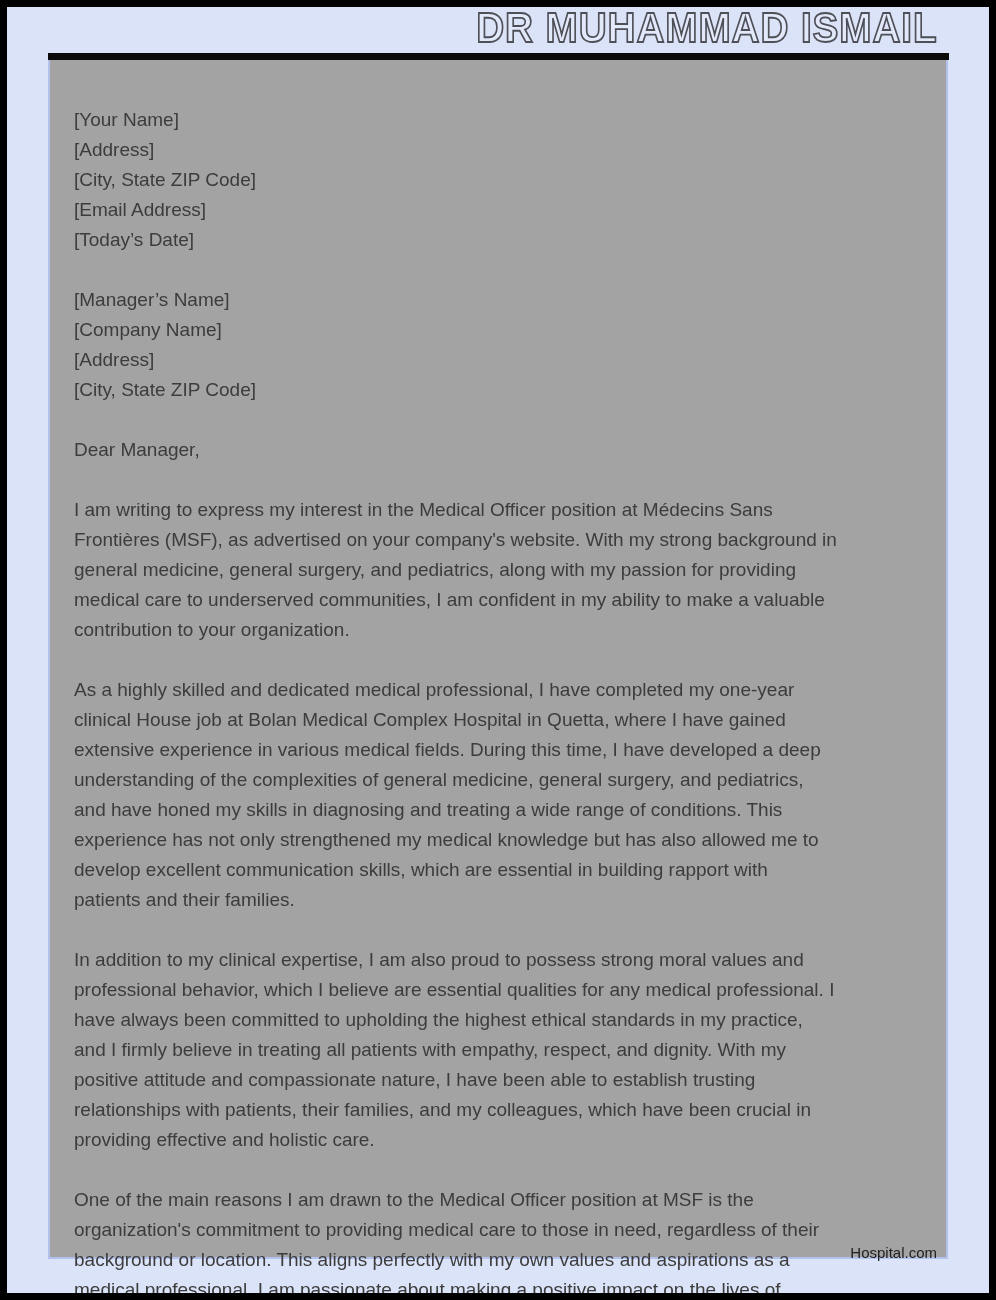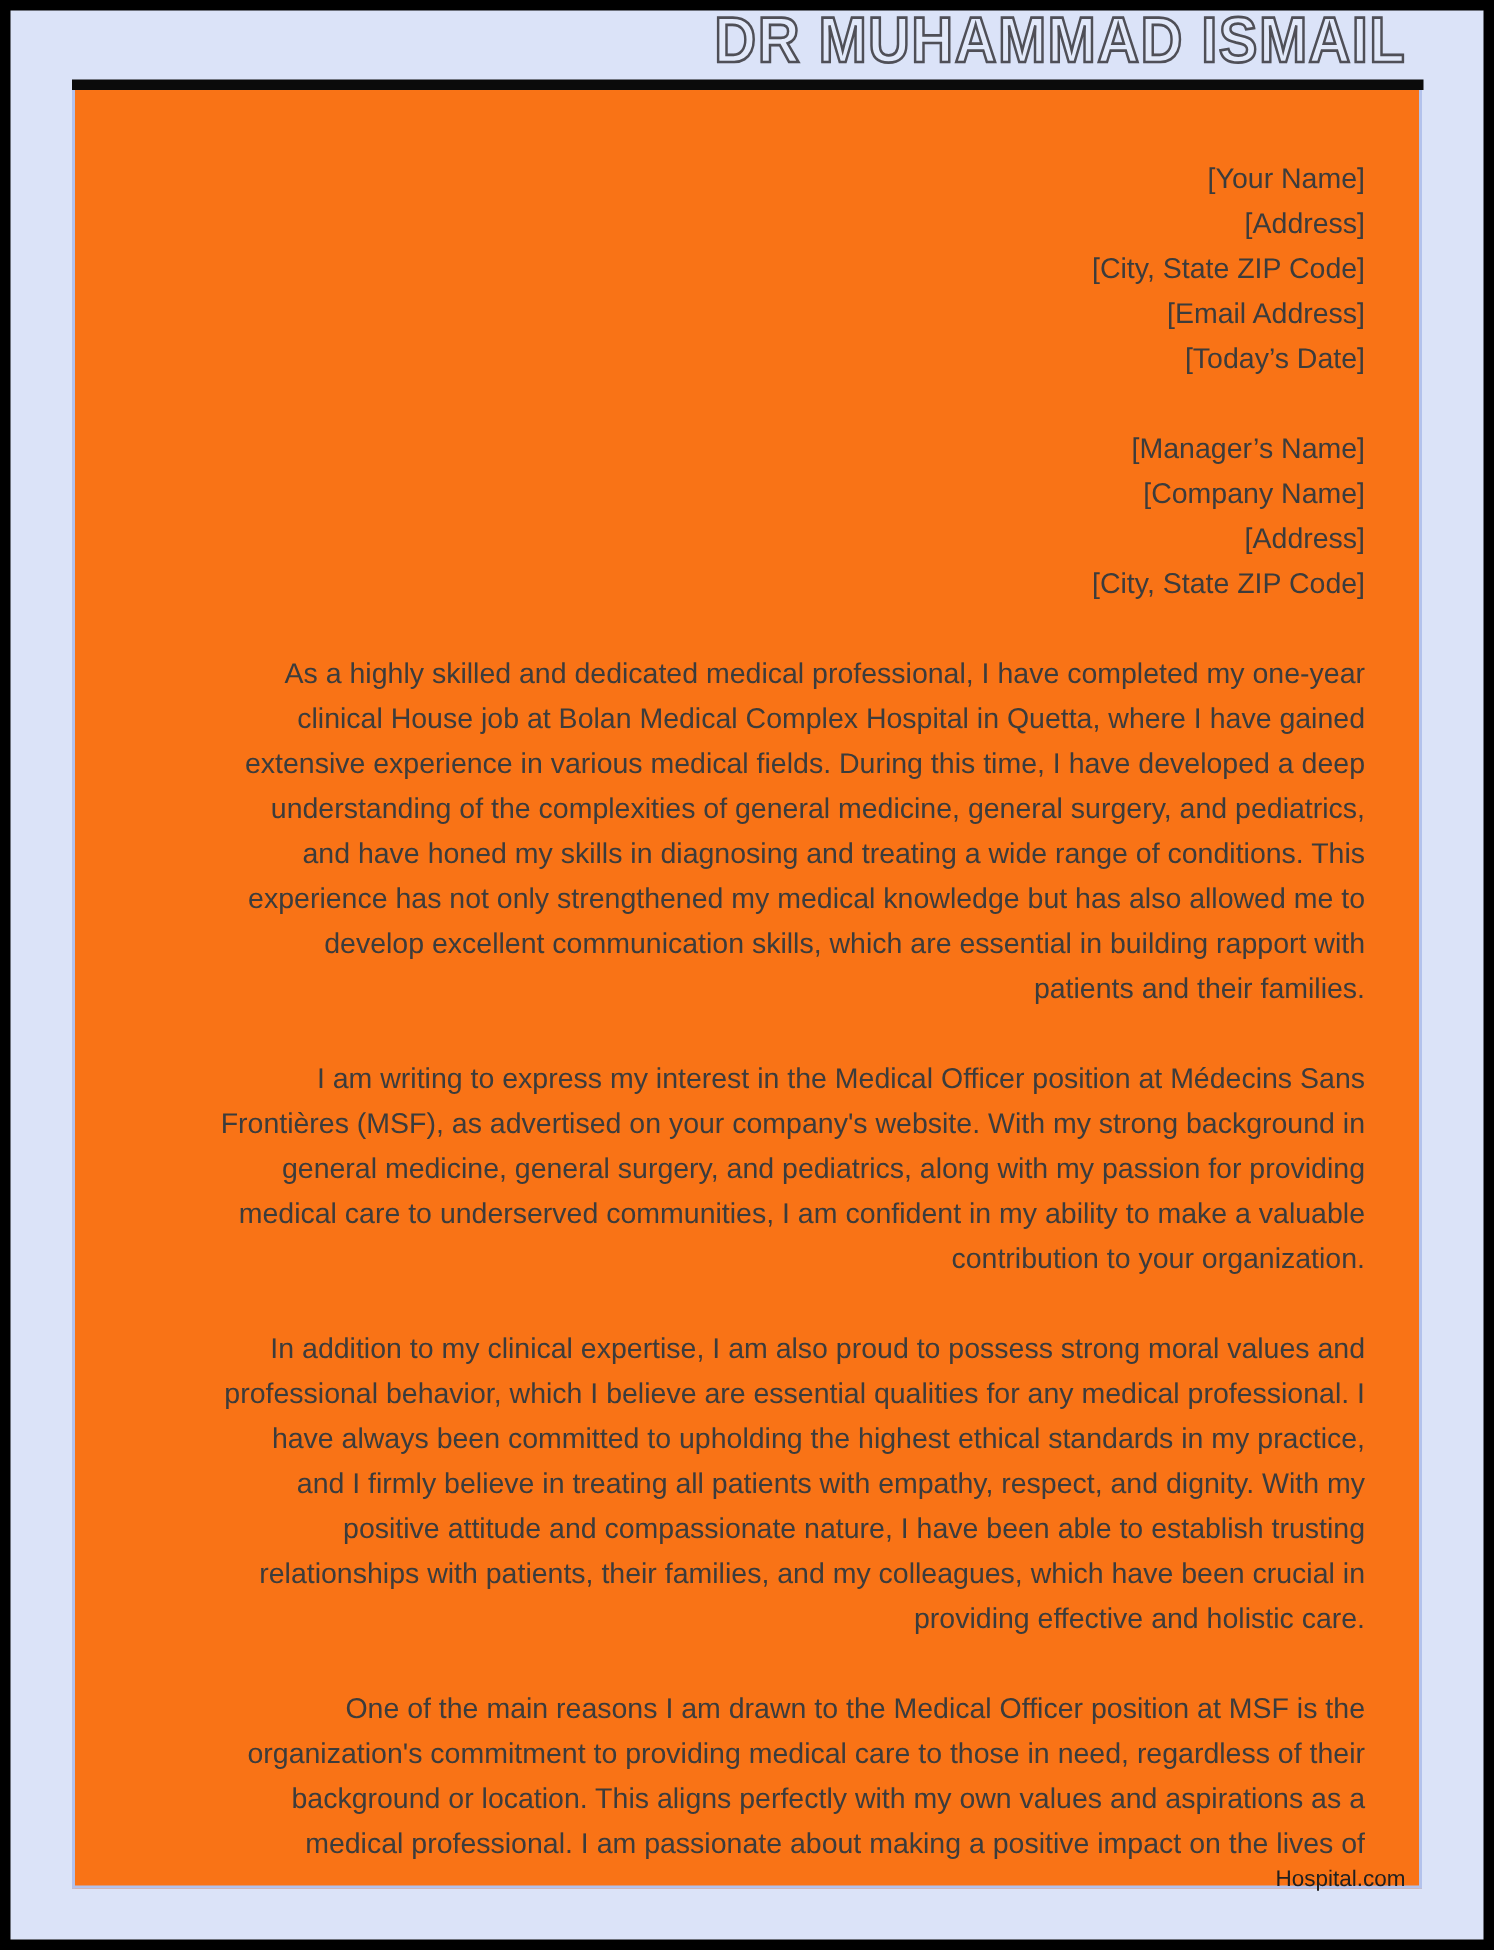--- a/index.html
+++ b/index.html
@@ -41,27 +41,26 @@
     width: 901px;
     height: 7px;
     background: #0b0b0b;
   }
   .paper {
     position: absolute;
     top: 60px;
     left: 48px;
     width: 900px;
     height: 1199px;
-    background: #f97316;
+    background: #a3a3a3;
     border-left: 2px solid #b3c2ec;
     border-right: 2px solid #b3c2ec;
     border-bottom: 2px solid #b3c2ec;
     padding: 45px 36px 0 24px;
     overflow: visible;
-    text-align: right;
   }
   .block {
     font-size: 19px;
     line-height: 30px;
     color: #3c3c3c;
     white-space: pre;
     margin-bottom: 30px;
   }
   .watermark {
     position: absolute;
@@ -89,35 +88,36 @@
 [Address]
 [City, State ZIP Code]
 [Email Address]
 [Today’s Date]</div>
 
     <div class="block">[Manager’s Name]
 [Company Name]
 [Address]
 [City, State ZIP Code]</div>
 
+    <div class="block">Dear Manager,</div>
+
+    <div class="block">I am writing to express my interest in the Medical Officer position at Médecins Sans
+Frontières (MSF), as advertised on your company's website. With my strong background in
+general medicine, general surgery, and pediatrics, along with my passion for providing
+medical care to underserved communities, I am confident in my ability to make a valuable
+contribution to your organization.</div>
 
     <div class="block">As a highly skilled and dedicated medical professional, I have completed my one-year
 clinical House job at Bolan Medical Complex Hospital in Quetta, where I have gained
 extensive experience in various medical fields. During this time, I have developed a deep
 understanding of the complexities of general medicine, general surgery, and pediatrics,
 and have honed my skills in diagnosing and treating a wide range of conditions. This
 experience has not only strengthened my medical knowledge but has also allowed me to
 develop excellent communication skills, which are essential in building rapport with
 patients and their families.</div>
-
-    <div class="block">I am writing to express my interest in the Medical Officer position at Médecins Sans
-Frontières (MSF), as advertised on your company's website. With my strong background in
-general medicine, general surgery, and pediatrics, along with my passion for providing
-medical care to underserved communities, I am confident in my ability to make a valuable
-contribution to your organization.</div>
 
     <div class="block">In addition to my clinical expertise, I am also proud to possess strong moral values and
 professional behavior, which I believe are essential qualities for any medical professional. I
 have always been committed to upholding the highest ethical standards in my practice,
 and I firmly believe in treating all patients with empathy, respect, and dignity. With my
 positive attitude and compassionate nature, I have been able to establish trusting
 relationships with patients, their families, and my colleagues, which have been crucial in
 providing effective and holistic care.</div>
 
     <div class="block">One of the main reasons I am drawn to the Medical Officer position at MSF is the

